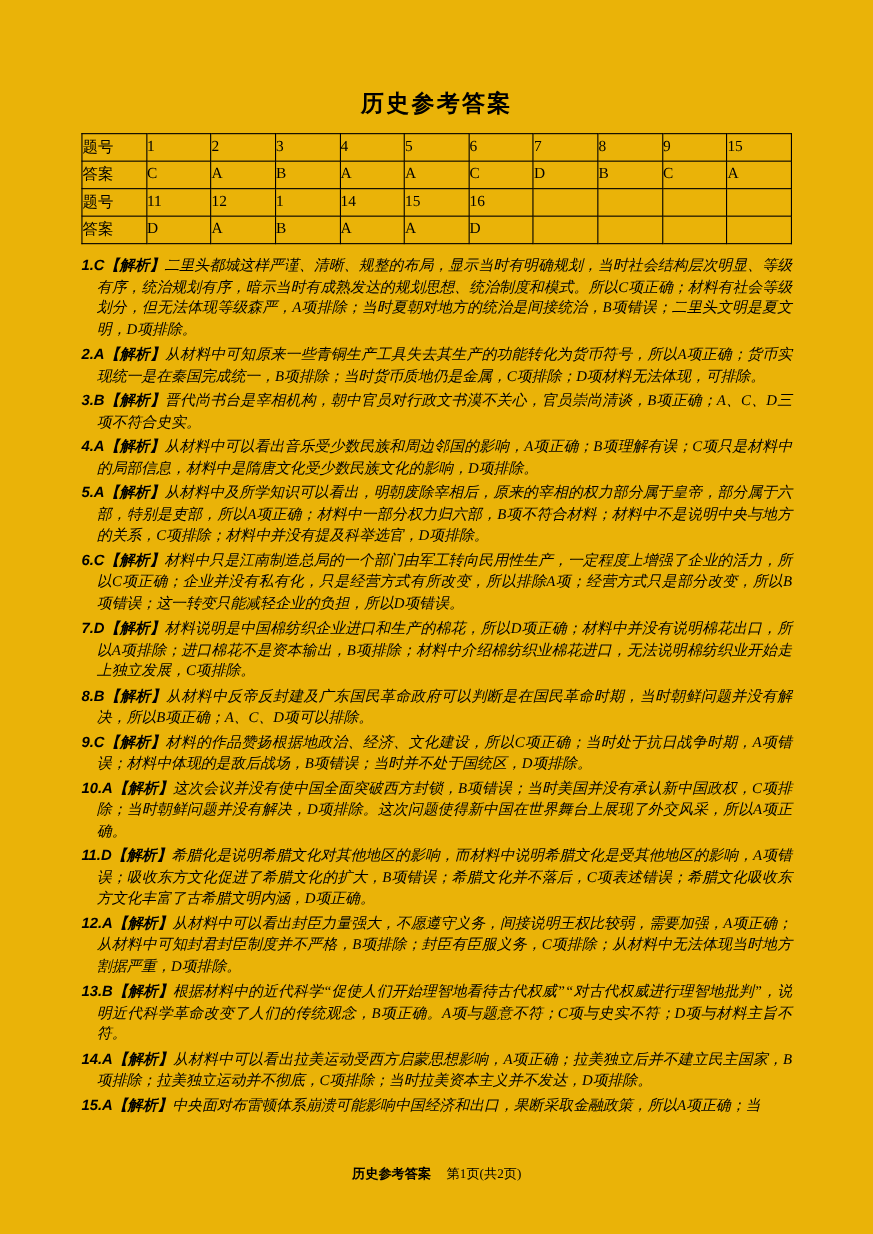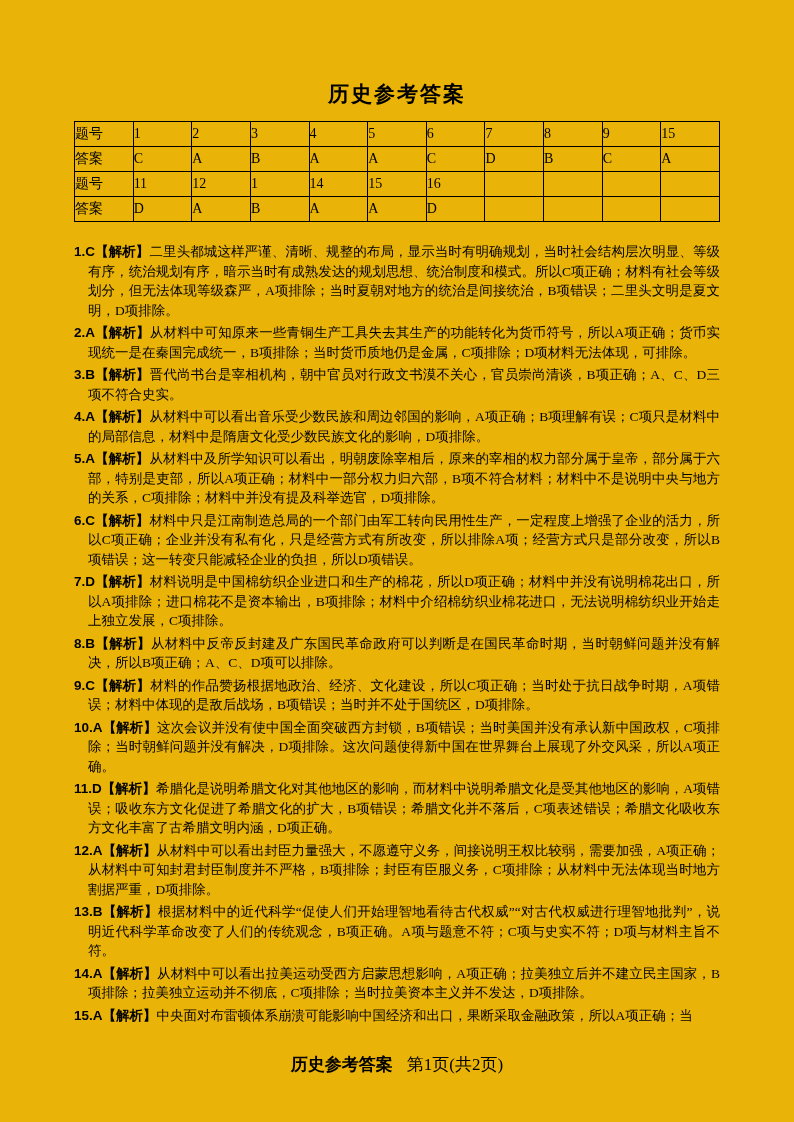--- a/index.html
+++ b/index.html
@@ -37,41 +37,42 @@
   .answer-table td {
     border: 1px solid #000;
     height: 24px;
     text-align: left;
     vertical-align: middle;
     font-size: 14px;
     padding: 0;
     font-family: "Liberation Serif", "DejaVu Serif", serif;
   }
   .items {
-    margin-top: 20px;
+    margin-top: 9px;
+    font-style: italic;
   }
   .item {
     margin: 0 0 3px 0;
     padding-left: 14px;
     text-indent: -14px;
     font-size: 13.5px;
     line-height: 19.5px;
     text-align: justify;
   }
   .item .prefix {
     font-weight: bold;
     font-family: "Liberation Sans", "DejaVu Sans", sans-serif;
   }
   .footer {
     position: absolute;
     left: 0;
     bottom: 46px;
     width: 100%;
     text-align: center;
-    font-size: 17px;
+    font-size: 12px;
   }
   .footer .footer-title {
     font-weight: bold;
     font-family: "Liberation Sans", "DejaVu Sans", sans-serif;
     margin-right: 14px;
   }
 </style>
 </head>
 <body>
 

